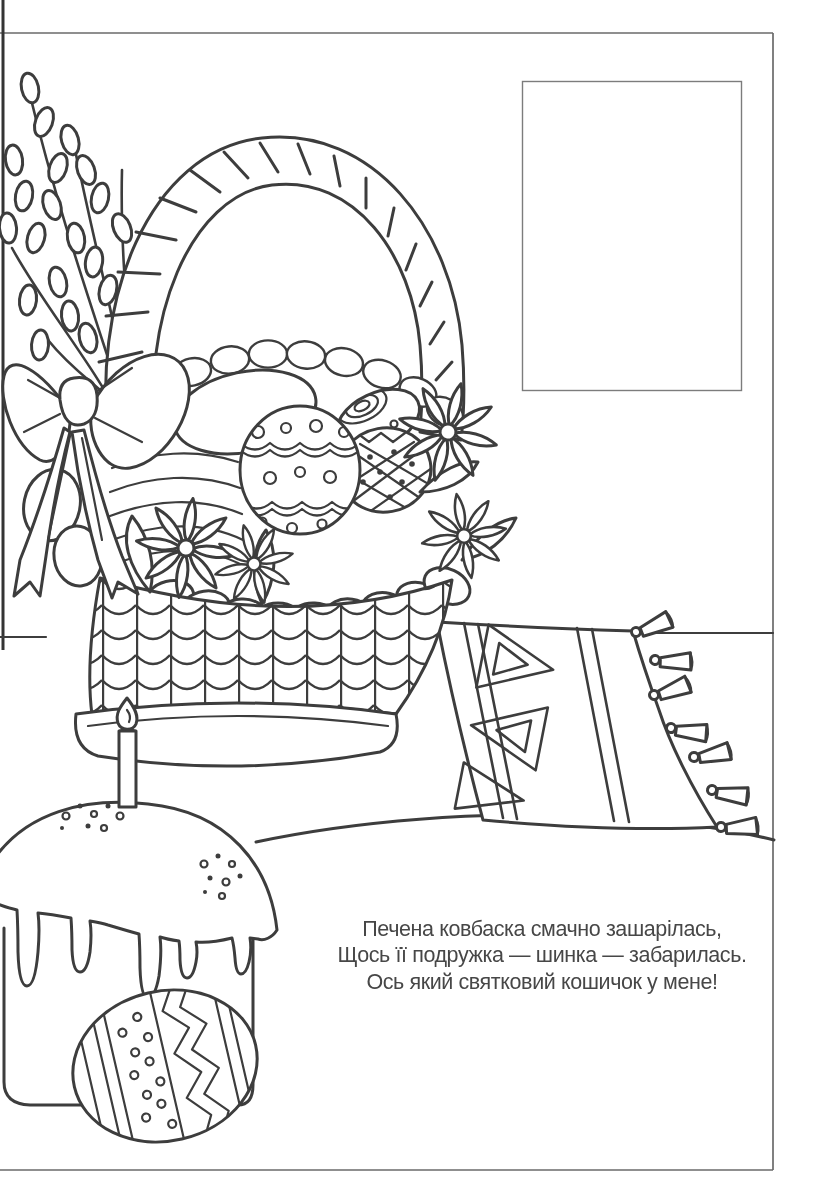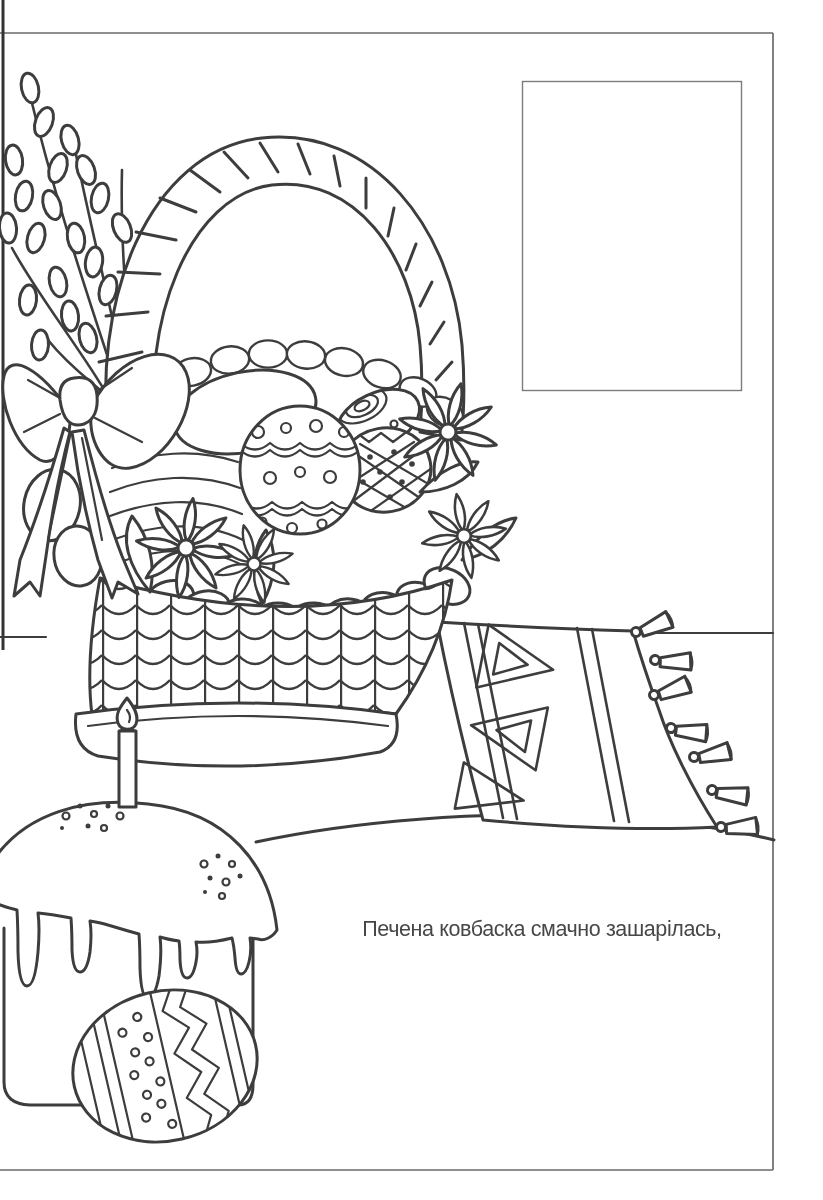--- a/index.html
+++ b/index.html
@@ -356,15 +356,17 @@
       <path class="ln thin" d="M44,-80 L28,-54 L50,-32 L30,-10 L52,14 L32,36 L52,58 L40,80"></path>
       <path class="ln thin" d="M64,-58 L64,58"></path>
       <path class="ln thin" d="M76,-46 L76,46"></path>
     </g>
   </g>
 
 </svg>
 
 <div class="poem">
   <div>Печена ковбаска смачно зашарілась,</div>
+  <div>Щось її подружка — шинка — забарилась.</div>
+  <div>Ось який святковий кошичок у мене!</div>
 </div>
 
 </div>
 
 </body></html>

